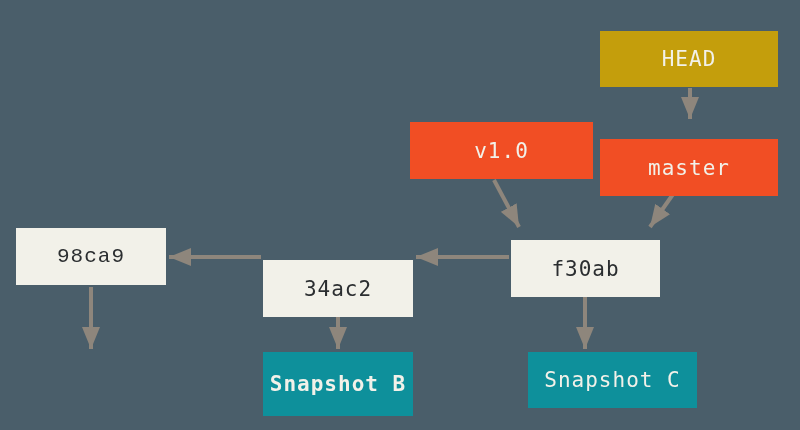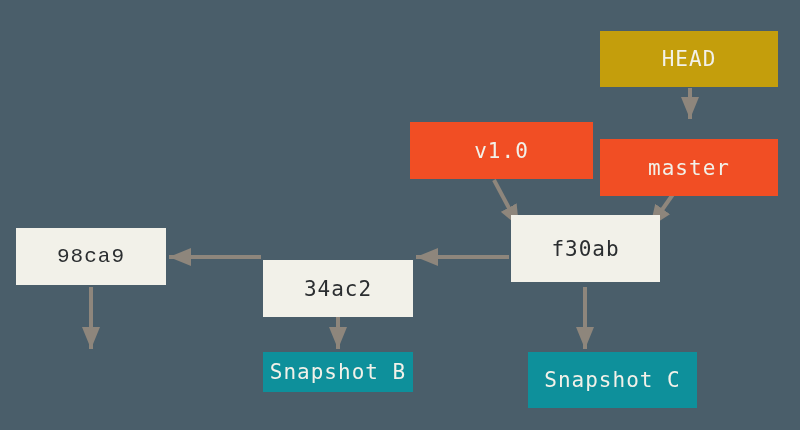--- a/index.html
+++ b/index.html
@@ -21,23 +21,23 @@
   }
   .gold{background:var(--gold);color:var(--paper);}
   .red{background:var(--red);color:var(--paper);}
   .paper{background:var(--paper);color:var(--ink);}
   .teal{background:var(--teal);color:var(--paper);}
   #node-head      {left:600px;top:31px; width:178px;height:56px;}
   #node-v1-0      {left:410px;top:122px;width:183px;height:57px;}
   #node-master    {left:600px;top:122px;width:178px;height:57px;margin-top:17px;}
   #node-98ca9     {left:16px; top:228px;width:150px;height:57px;font-family:Liberation Mono, monospace;}
   #node-34ac2     {left:263px;top:228px;width:150px;height:57px;margin-top:32px;}
-  #node-f30ab     {left:511px;top:215px;width:149px;height:67px;}
+  #node-f30ab     {left:511px;top:240px;width:149px;height:57px;}
   #node-snapshot-a{left:16px; top:352px;width:150px;height:56px;}
-  #node-snapshot-b{left:263px;top:352px;width:150px;height:40px;}
+  #node-snapshot-b{left:263px;top:352px;width:150px;height:64px;font-weight:bold;}
   #node-snapshot-c{left:528px;top:352px;width:169px;height:56px;}
 </style>
 </head>
 <body>
 
 <div class="stage">
 
   <svg class="arrows" width="800" height="430" viewBox="0 0 800 430">
     <defs>
       <marker id="ah" markerUnits="userSpaceOnUse" markerWidth="22" markerHeight="18" refX="22" refY="9" orient="auto">

